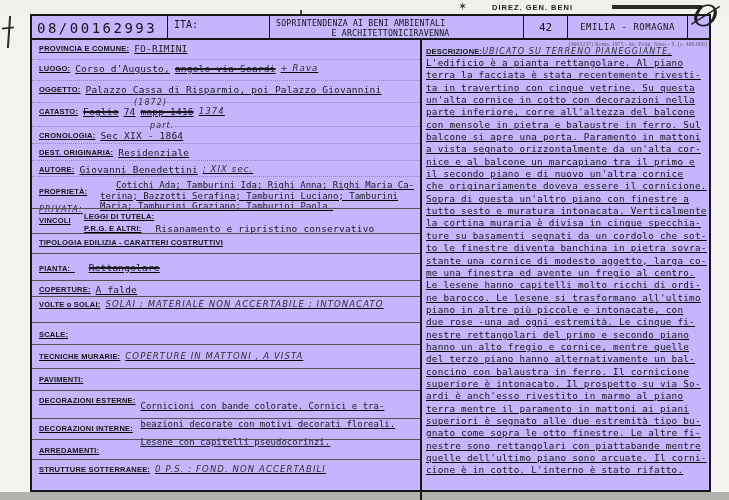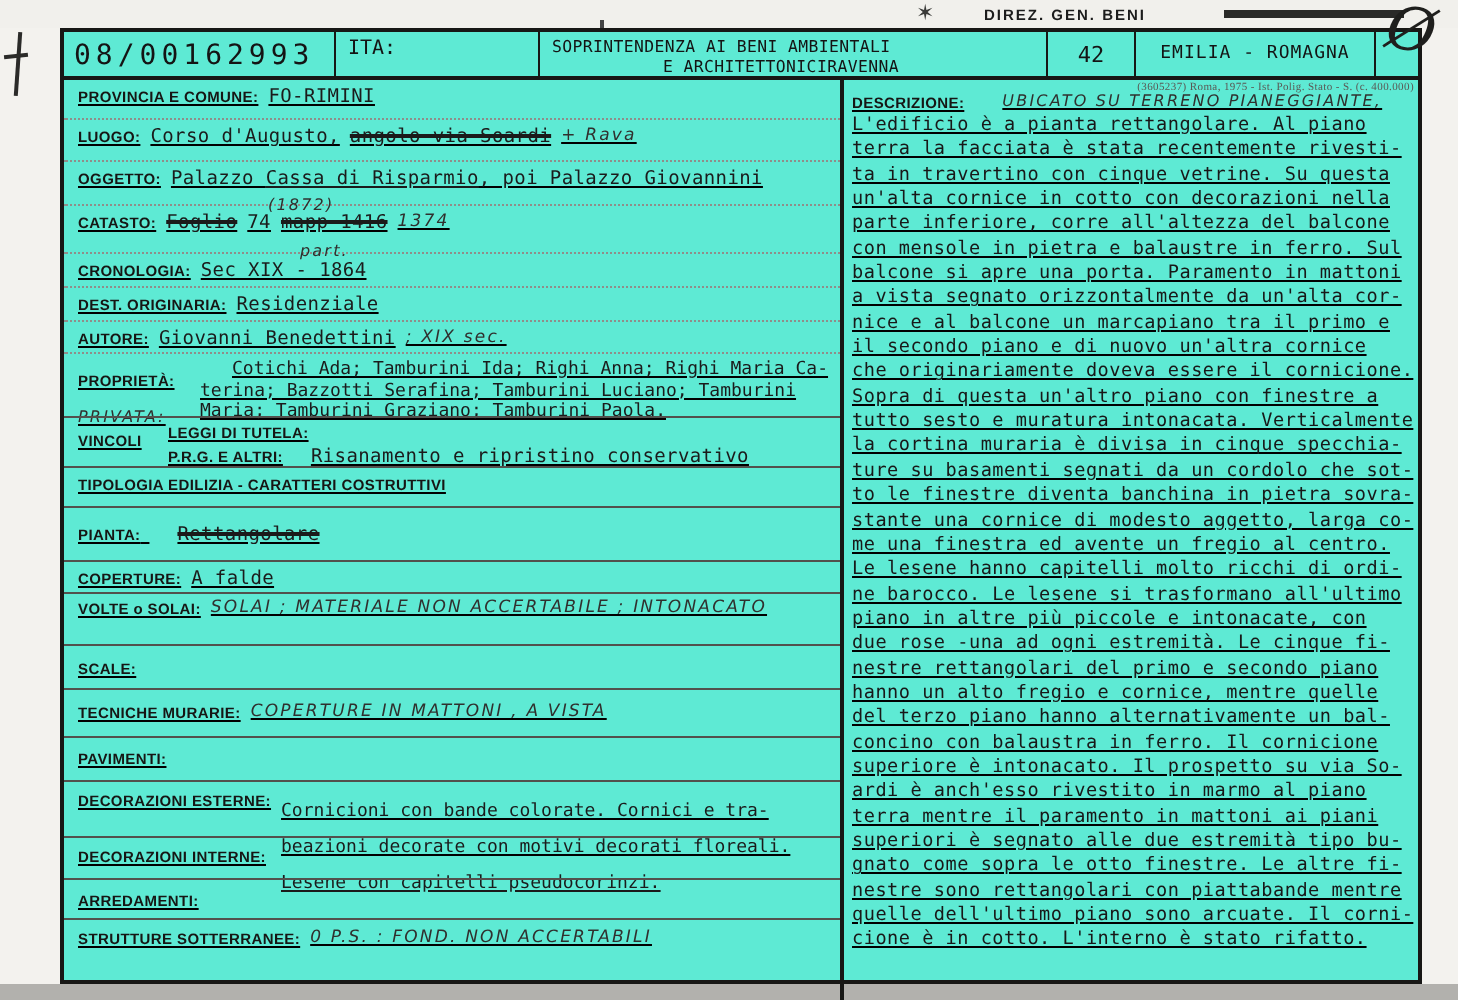--- a/index.html
+++ b/index.html
@@ -11,21 +11,21 @@
   .strip-text { position:absolute; left:492px; top:3px; font:bold 7.5px "Liberation Sans",sans-serif; color:#1c1c1c; letter-spacing:1px; white-space:nowrap; }
   .strip-bar1 { position:absolute; left:612px; top:5px; width:90px; height:4px; background:#2a2a28; }
   .strip-bar2 { position:absolute; left:300px; top:10px; width:2px; height:4px; background:#444; }
   .emblem { position:absolute; left:458px; top:0px; font-size:11px; color:#3a3a38; }
   .corner-mark { position:absolute; left:693px; top:-1px; width:34px; height:36px; font:italic 30px "DejaVu Serif",serif; color:#1f1f1d; transform:rotate(10deg); z-index:9; }
   .pen-mark { position:absolute; left:8px; top:16px; width:2px; height:32px; background:#2b2b29; transform:rotate(4deg); z-index:9; }
   .pen-mark-cross { position:absolute; left:2px; top:27px; width:12px; height:2px; background:#2b2b29; transform:rotate(-6deg); z-index:9; }
   .bottom-band { position:absolute; left:0; top:492px; width:729px; height:8px; background:#b2b1ad; }
 
   
-  .form { position:absolute; left:30px; top:14px; width:681px; height:478px; border:2px solid #171715; background:#5eead4; }
+  .form { position:absolute; left:30px; top:14px; width:681px; height:478px; border:2px solid #171715; background:#c4b5fd; }
 
   .header-row { display:flex; height:24px; border-bottom:2px solid #171715; }
   .hcell { border-right:1.5px solid #171715; height:100%; overflow:hidden; position:relative; }
   .hcell:last-child { border-right:none; }
   .cell-code { width:136px; font:14px "DejaVu Sans Mono",monospace; letter-spacing:2.5px; color:#141414; padding:4px 0 0 5px; white-space:nowrap; }
   .cell-ita { width:102px; font:10px "DejaVu Sans Mono",monospace; color:#141414; padding:3px 0 0 6px; }
   .cell-inst { width:254px; font:8.2px "DejaVu Sans Mono",monospace; color:#141414; padding:2px 4px 0 6px; letter-spacing:.2px; }
   .inst-l2 { display:flex; justify-content:center; padding-right:14px; }
   .cell-num { width:44px; font:11px "DejaVu Sans Mono",monospace; color:#141414; text-align:center; padding-top:5px; }
   .cell-region { width:120px; font:9px "DejaVu Sans Mono",monospace; color:#141414; text-align:center; padding-top:6px; letter-spacing:.5px; white-space:nowrap; }
@@ -53,21 +53,21 @@
 
   .dec-lines { font:9px "DejaVu Sans Mono",monospace; color:#1b1b1b; white-space:pre-line; line-height:9.5px; letter-spacing:0; }
   .dec-ul { font:9px "DejaVu Sans Mono",monospace; color:#1b1b1b; line-height:9.5px; text-decoration:underline; white-space:nowrap; }
 
   .cat-above { position:absolute; left:102px; top:-5px; z-index:4; }
   .cat-below { position:absolute; left:118px; bottom:-4px; z-index:4; }
 
   
   .desc-col { flex:1; position:relative; padding:2px 2px 0 4px; overflow:hidden; }
   .print-note { position:absolute; right:2px; top:1px; font:5.5px "Liberation Serif",serif; color:#5a5955; letter-spacing:.2px; white-space:nowrap; }
-  .desc-head { display:flex; gap:19px; align-items:flex-start; padding-top:4px; }
+  .desc-head { display:flex; gap:0; align-items:center; padding-top:4px; }
   .desc-lines { margin-top:1px; font:9.3px "DejaVu Sans Mono",monospace; color:#181818; white-space:pre-line; line-height:12.35px; letter-spacing:.25px; }
 </style>
 </head>
 <body>
 
 <div class="top-strip">
   <span class="emblem">✶</span>
   <span class="strip-text">DIREZ. GEN. BENI</span>
   <span class="strip-bar1"></span>
   <span class="strip-bar2"></span>

